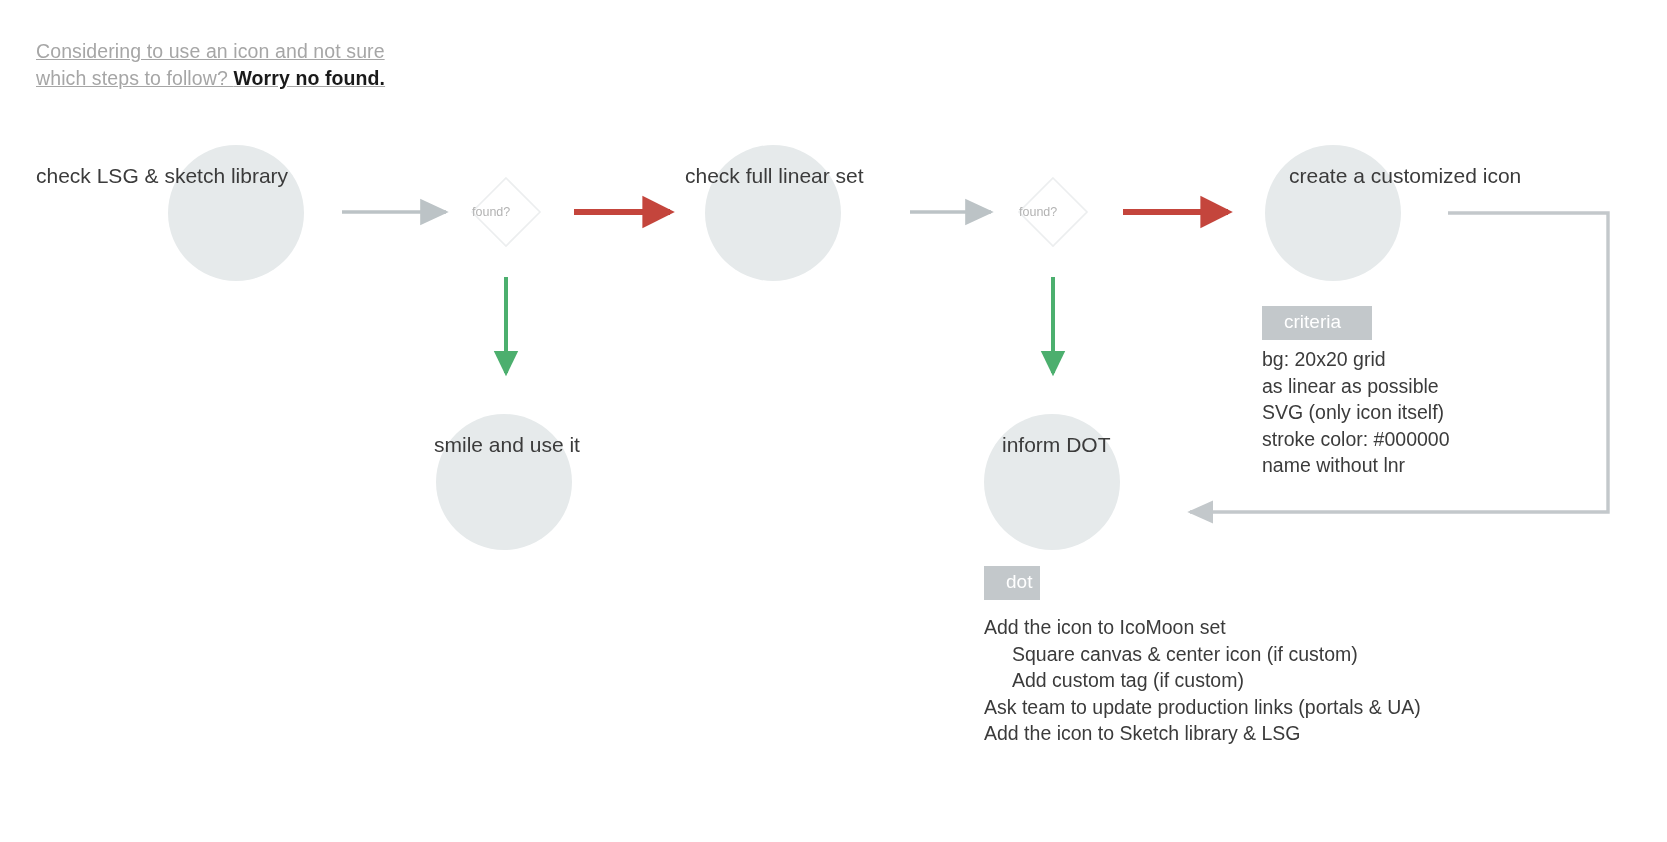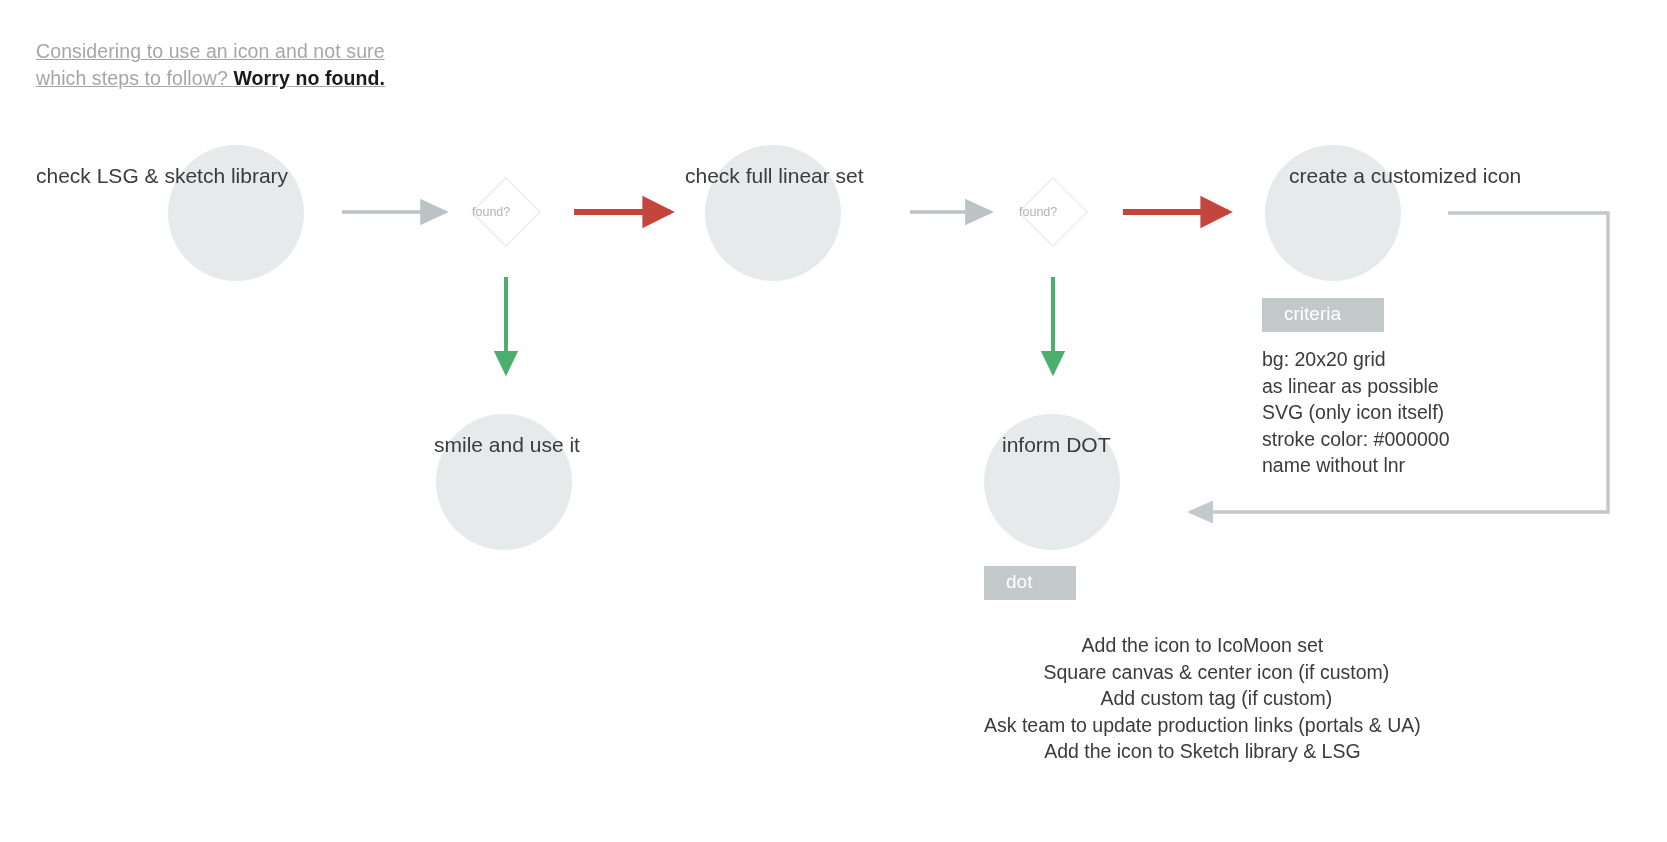--- a/index.html
+++ b/index.html
@@ -145,31 +145,31 @@
 
   <div class="node-label" style="left:36px; top:164px;">check LSG &amp; sketch library</div>
   <div class="node-label" style="left:685px; top:164px;">check full linear set</div>
   <div class="node-label" style="left:1289px; top:164px;">create a customized icon</div>
   <div class="node-label" style="left:434px; top:433px;">smile and use it</div>
   <div class="node-label" style="left:1002px; top:433px;">inform DOT</div>
 
   <div class="diamond-label" style="left:472px; top:205px; width:68px;">found?</div>
   <div class="diamond-label" style="left:1019px; top:205px; width:68px;">found?</div>
 
-  <div class="badge" style="left:1262px; top:298px; width:122px;">criteria</div>
+  <div class="badge" style="left:1262px; top:306px; width:110px;">criteria</div>
   <div class="detail-block" style="left:1262px; top:346px;">
     <span class="line">bg: 20x20 grid</span>
     <span class="line">as linear as possible</span>
     <span class="line">SVG (only icon itself)</span>
     <span class="line">stroke color: #000000</span>
     <span class="line">name without lnr</span>
   </div>
 
-  <div class="badge" style="left:984px; top:566px; width:92px;">dot</div>
-  <div class="detail-block" style="left:984px; top:632px;text-align:center;">
+  <div class="badge" style="left:984px; top:566px; width:56px;">dot</div>
+  <div class="detail-block" style="left:984px; top:614px;">
     <span class="line">Add the icon to IcoMoon set</span>
     <span class="line indent">Square canvas &amp; center icon (if custom)</span>
     <span class="line indent">Add custom tag (if custom)</span>
     <span class="line">Ask team to update production links (portals &amp; UA)</span>
     <span class="line">Add the icon to Sketch library &amp; LSG</span>
   </div>
 
 </div>
 
 </body></html>

